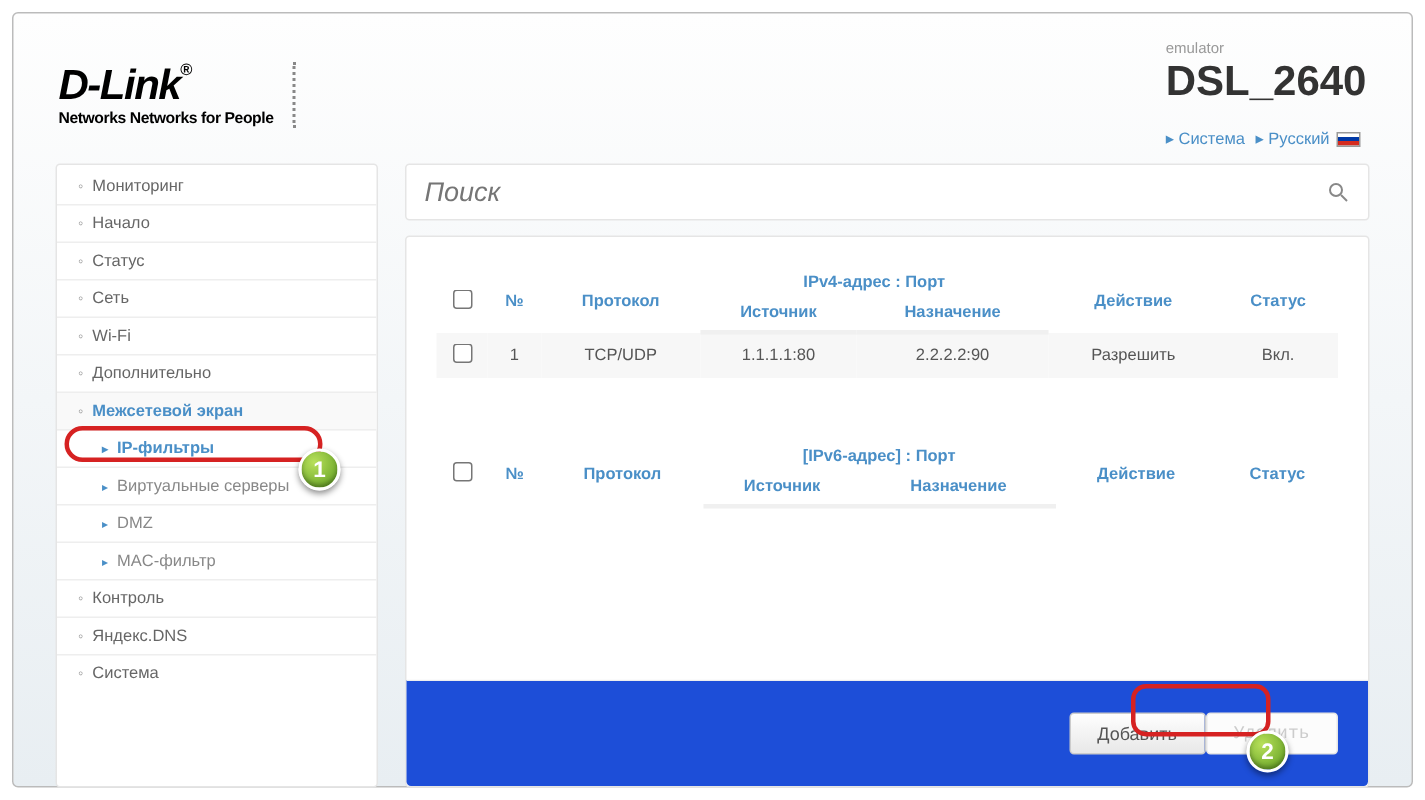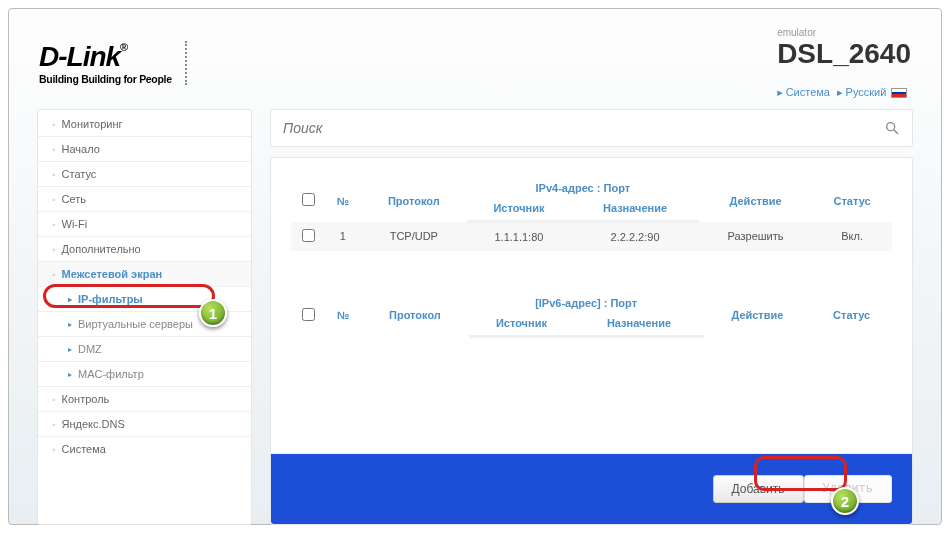--- a/index.html
+++ b/index.html
@@ -25,21 +25,21 @@
 .nav-item { border-bottom: 1px solid #eee; padding: 6px 10px 6px 14px; font-size: 11px; color: #666; cursor: pointer; display: flex; align-items: center; }
 .nav-item:last-child { border-bottom: none; }
 .nav-item .bullet { color: #999; margin-right: 6px; font-size: 10px; }
 .nav-item.active { color: #4a8fc7; font-weight: bold; background: #f9f9f9; }
 .nav-sub { padding-left: 30px; font-size: 11px; color: #888; }
 .nav-sub .bullet { color: #4a8fc7; font-size: 8px; }
 .nav-sub.sel { color: #4a8fc7; font-weight: bold; }
 
 .main { flex: 1; }
 .search-bar { background: #fff; border: 1px solid #e5e5e5; border-radius: 3px; padding: 8px 12px; display: flex; align-items: center; margin-bottom: 10px; height: 38px; }
-.search-input { border: none; outline: none; flex: 1; font-size: 14px; font-style: italic; color: #737373; }
+.search-input { border: none; outline: none; flex: 1; font-size: 18px; font-style: italic; color: #737373; }
 .search-icon-svg { width: 16px; height: 16px; stroke: #888; stroke-width: 2; fill: none; }
 
 .content { background: #fff; border: 1px solid #e5e5e5; border-radius: 3px; padding: 18px 20px 0 20px; height: 368px; position: relative; }
 .breadcrumb { color: #4a8fc7; font-size: 14px; font-weight: bold; margin-bottom: 18px; }
 
 table.filter { width: 100%; border-collapse: collapse; margin-bottom: 40px; }
 table.filter th { color: #4a8fc7; font-size: 11px; font-weight: bold; padding: 6px 4px; border-bottom: 3px solid #f0f0f0; }
 table.filter .hdr-top th { border-bottom: none; padding-bottom: 2px; }
 table.filter td { text-align: center; font-size: 11px; color: #555; padding: 7px 4px; background: #f7f7f7; }
 table.filter th.chk, table.filter td.chk { width: 34px; }
@@ -51,21 +51,21 @@
 .highlight-1 { position: absolute; border: 3px solid #d62222; border-radius: 16px; pointer-events: none; z-index: 10; }
 .marker { position: absolute; width: 28px; height: 28px; border-radius: 50%; background: radial-gradient(circle at 35% 30%, #b8e05a, #5a9a1e); border: 2px solid #fff; box-shadow: 0 2px 4px rgba(0,0,0,.45), inset 0 -2px 3px rgba(0,0,0,.3); color: #fff; font-weight: bold; font-size: 15px; display: flex; align-items: center; justify-content: center; z-index: 11; }
 </style>
 </head>
 <body>
 
 <div class="container">
   <div class="header">
     <div class="logo-block">
       <div class="logo-text"><span>D-Link</span><span class="reg">®</span></div>
-      <div class="logo-sub">Building Building for People</div>
+      <div class="logo-sub">Networks Networks for People</div>
     </div>
     <div class="title-block">
       <div class="emulator">emulator</div>
       <div class="model">DSL_2640</div>
       <div class="sys-lang">
         <span class="arrow">▸</span><a style="color:#4a8fc7;text-decoration:none;cursor:pointer;">Система</a>
         <span class="arrow" style="margin-left:4px">▸</span><a style="color:#4a8fc7;text-decoration:none;cursor:pointer;">Русский</a>
         <span class="flag"></span>
       </div>
     </div>

